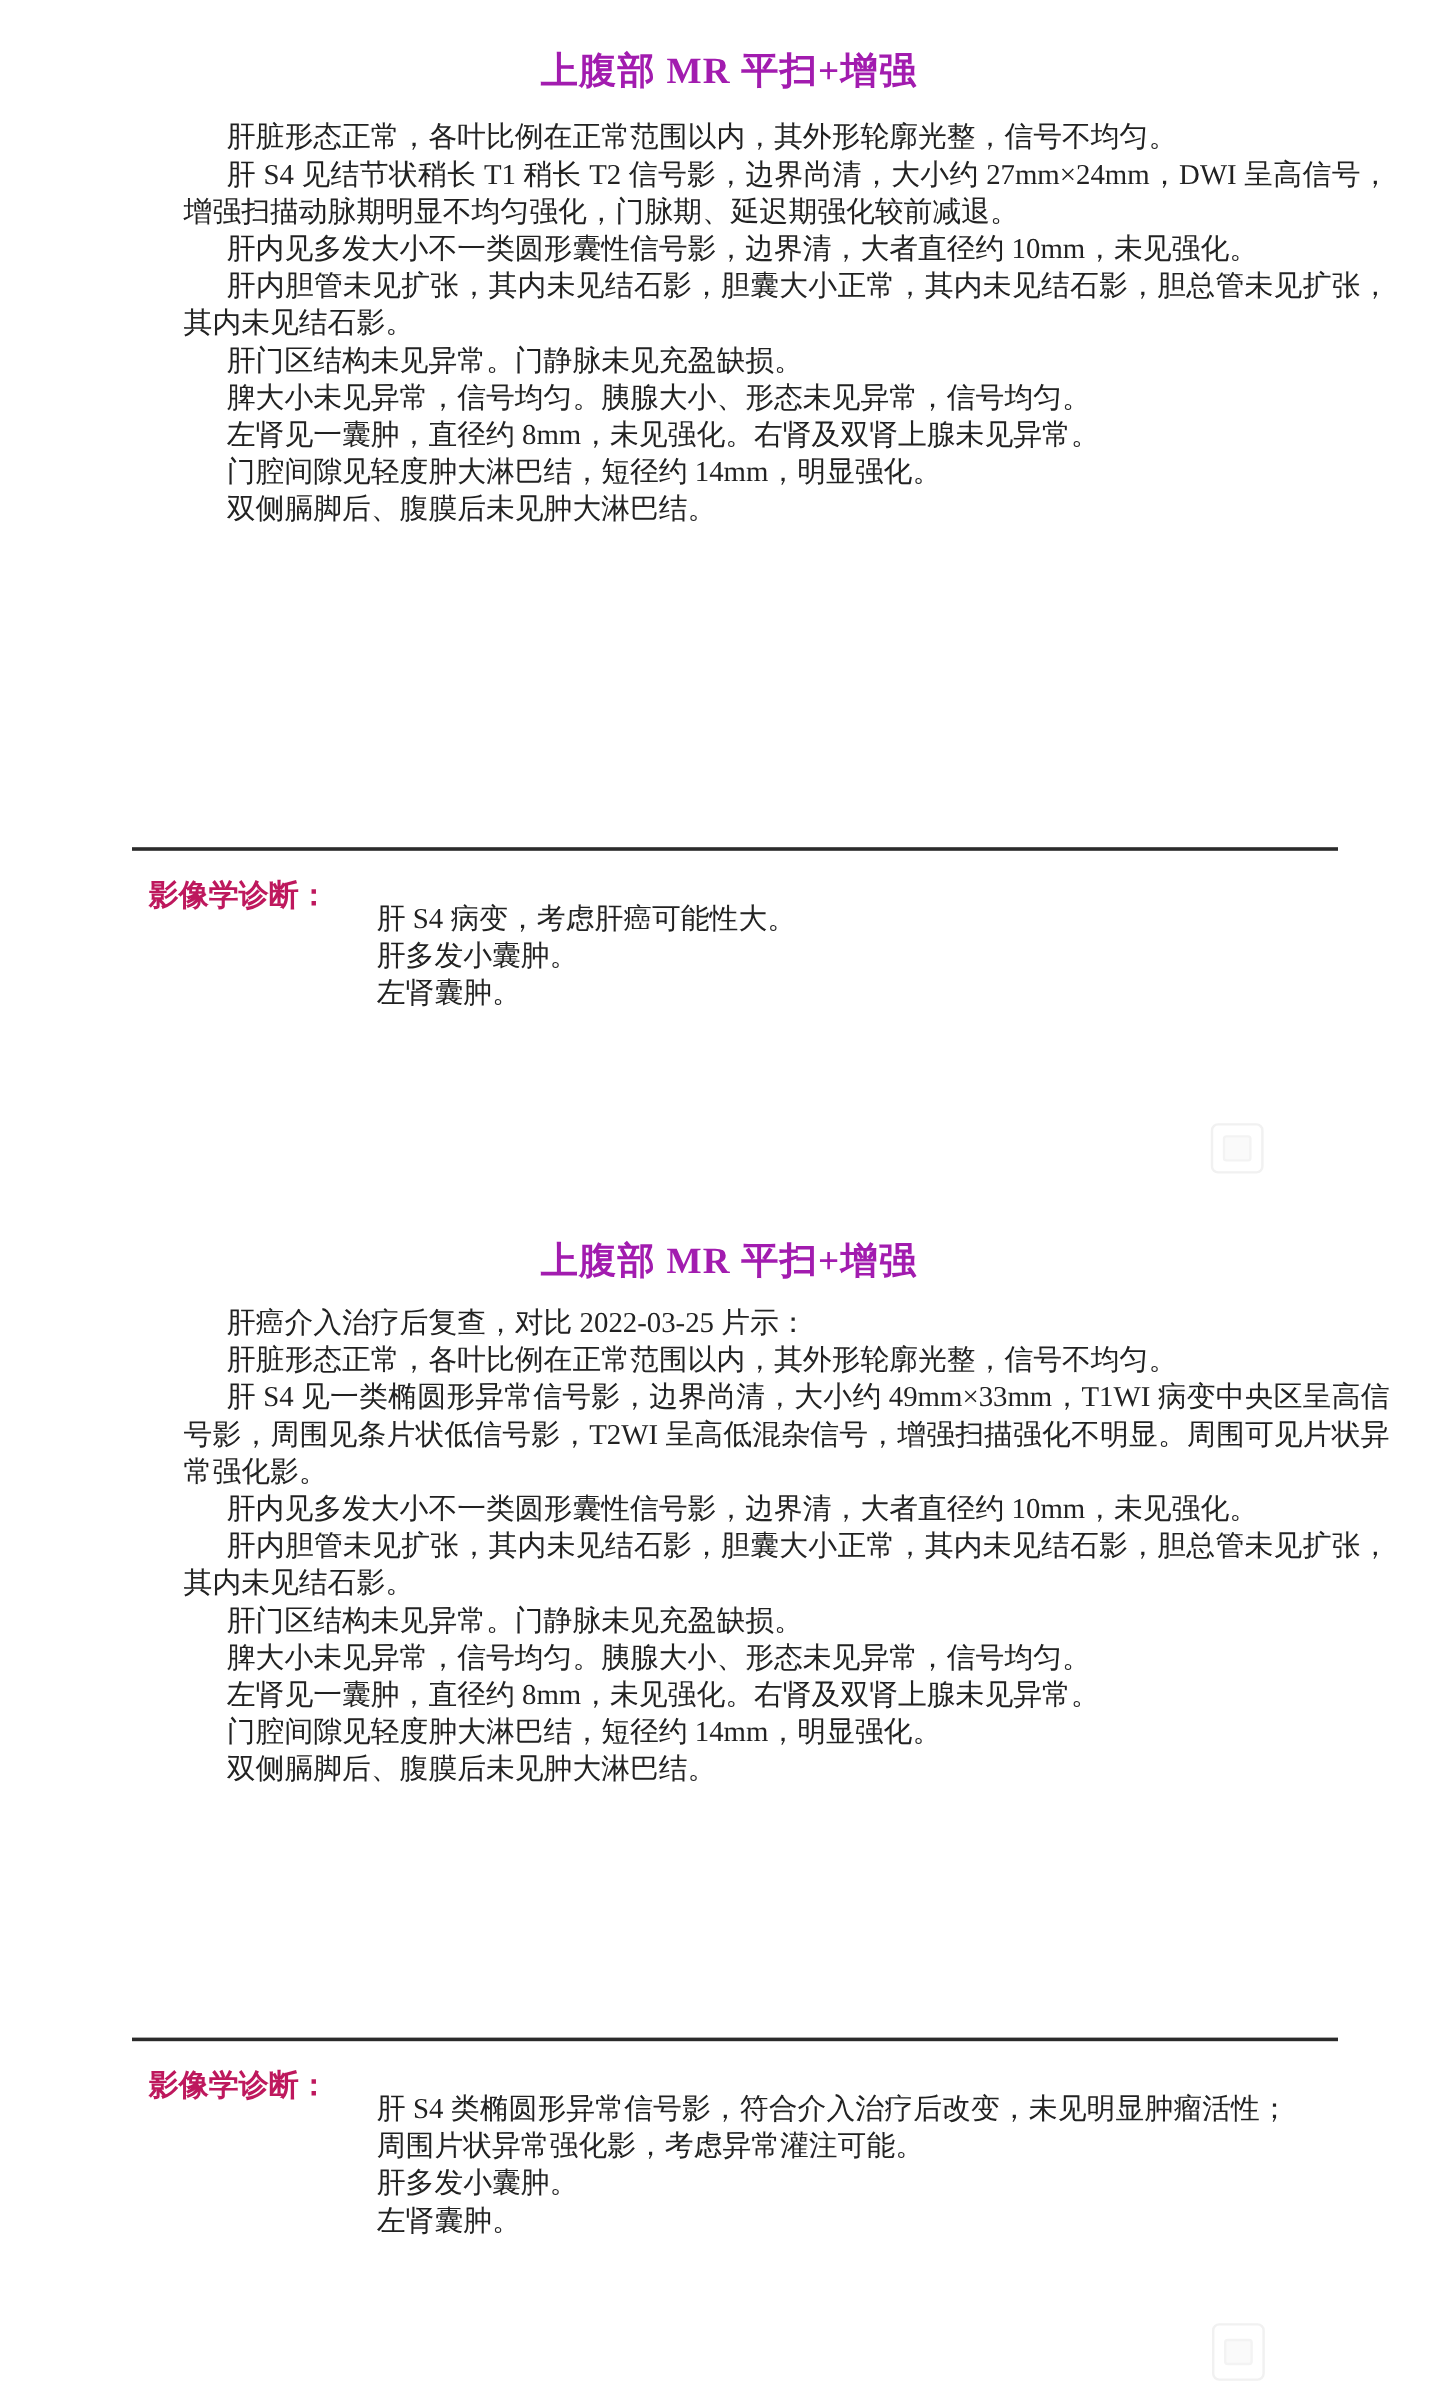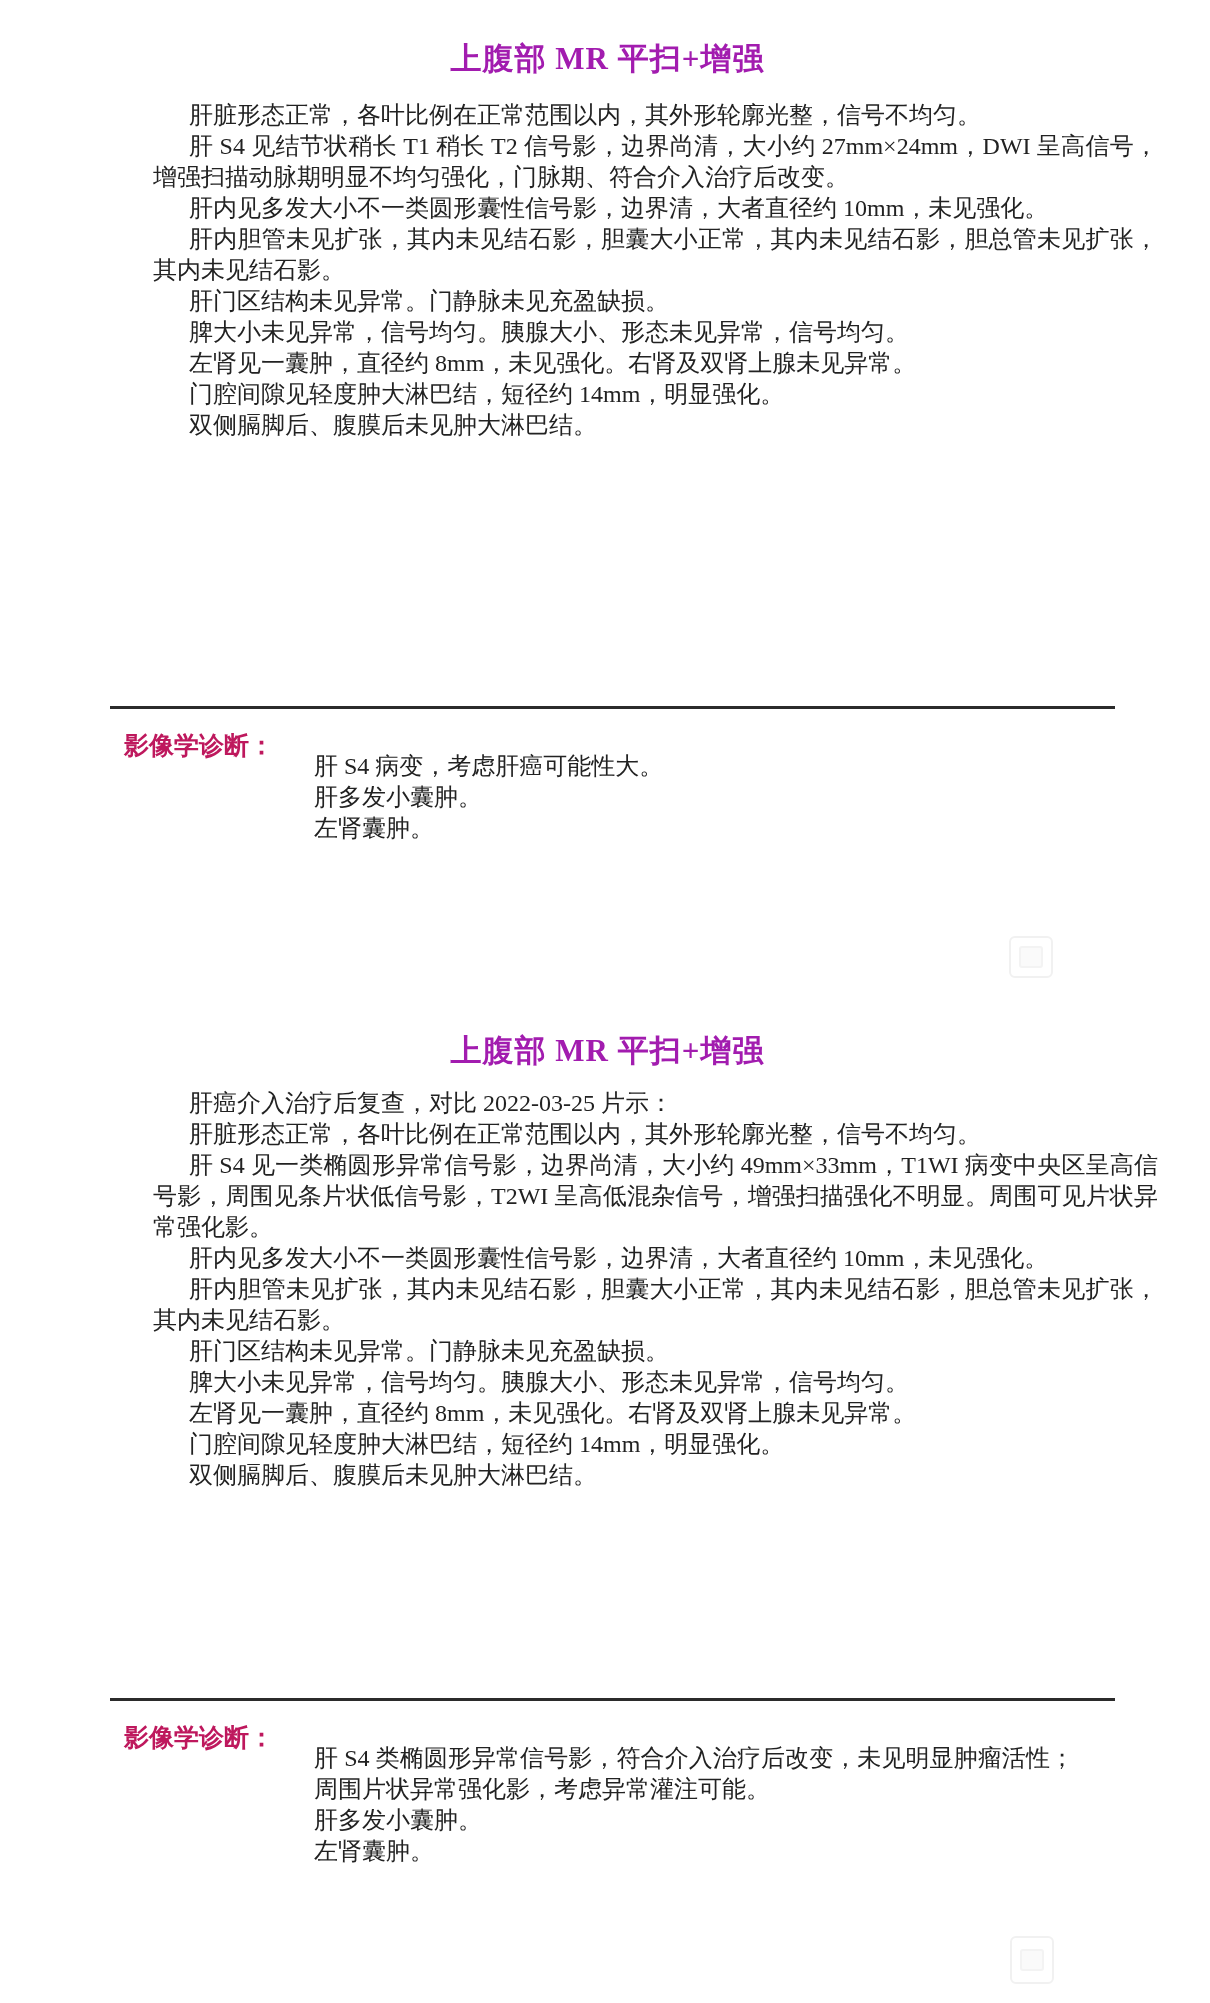--- a/index.html
+++ b/index.html
@@ -94,21 +94,21 @@
 </head>
 <body>
 
 <div class="page">
 
   <section>
     <h1 class="title t1">上腹部 MR 平扫+增强</h1>
 
     <div class="findings f1">
       <p class="para">肝脏形态正常，各叶比例在正常范围以内，其外形轮廓光整，信号不均匀。</p>
-      <p class="para">肝 S4 见结节状稍长 T1 稍长 T2 信号影，边界尚清，大小约 27mm×24mm，DWI 呈高信号，增强扫描动脉期明显不均匀强化，门脉期、符合介入治疗后改变。</p>
+      <p class="para">肝 S4 见结节状稍长 T1 稍长 T2 信号影，边界尚清，大小约 27mm×24mm，DWI 呈高信号，增强扫描动脉期明显不均匀强化，门脉期、延迟期强化较前减退。</p>
       <p class="para">肝内见多发大小不一类圆形囊性信号影，边界清，大者直径约 10mm，未见强化。</p>
       <p class="para">肝内胆管未见扩张，其内未见结石影，胆囊大小正常，其内未见结石影，胆总管未见扩张，其内未见结石影。</p>
       <p class="para">肝门区结构未见异常。门静脉未见充盈缺损。</p>
       <p class="para">脾大小未见异常，信号均匀。胰腺大小、形态未见异常，信号均匀。</p>
       <p class="para">左肾见一囊肿，直径约 8mm，未见强化。右肾及双肾上腺未见异常。</p>
       <p class="para">门腔间隙见轻度肿大淋巴结，短径约 14mm，明显强化。</p>
       <p class="para">双侧膈脚后、腹膜后未见肿大淋巴结。</p>
     </div>
 
     <div class="diag-section d1">

